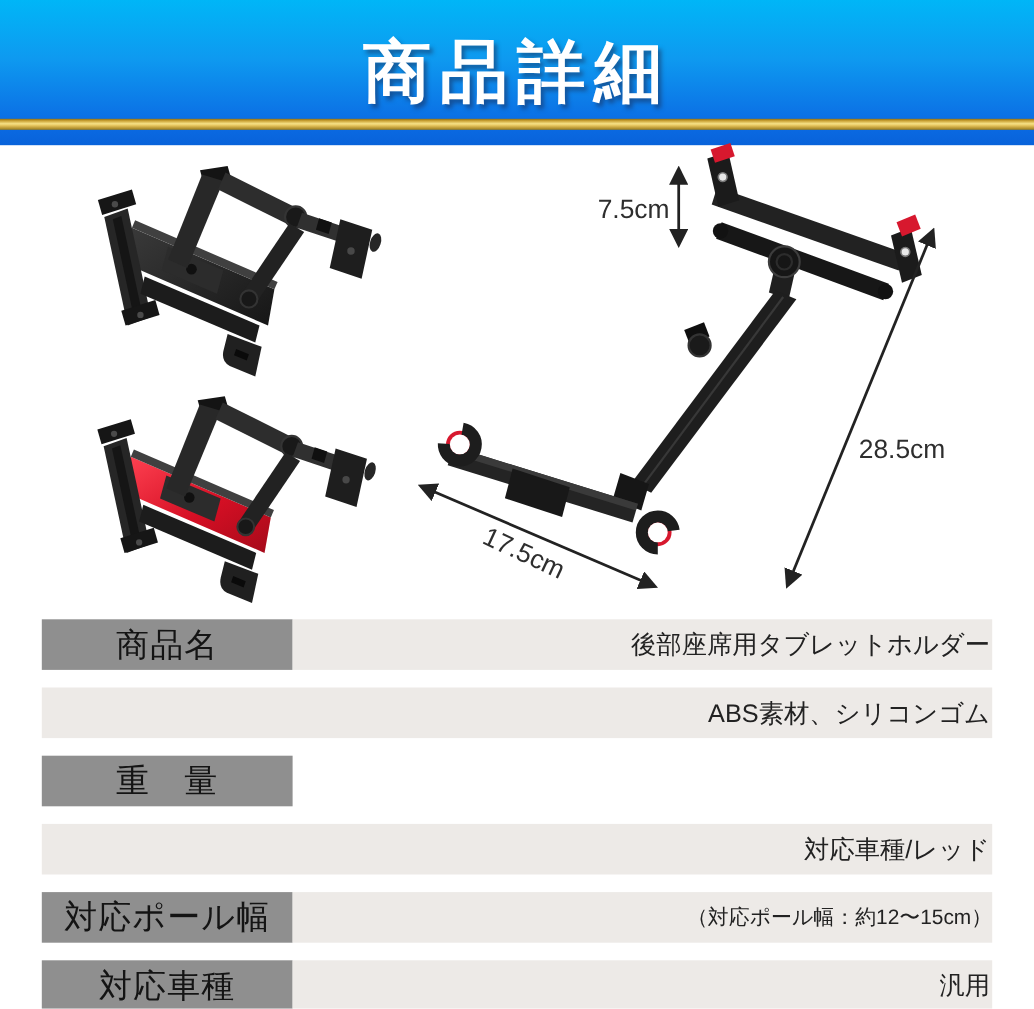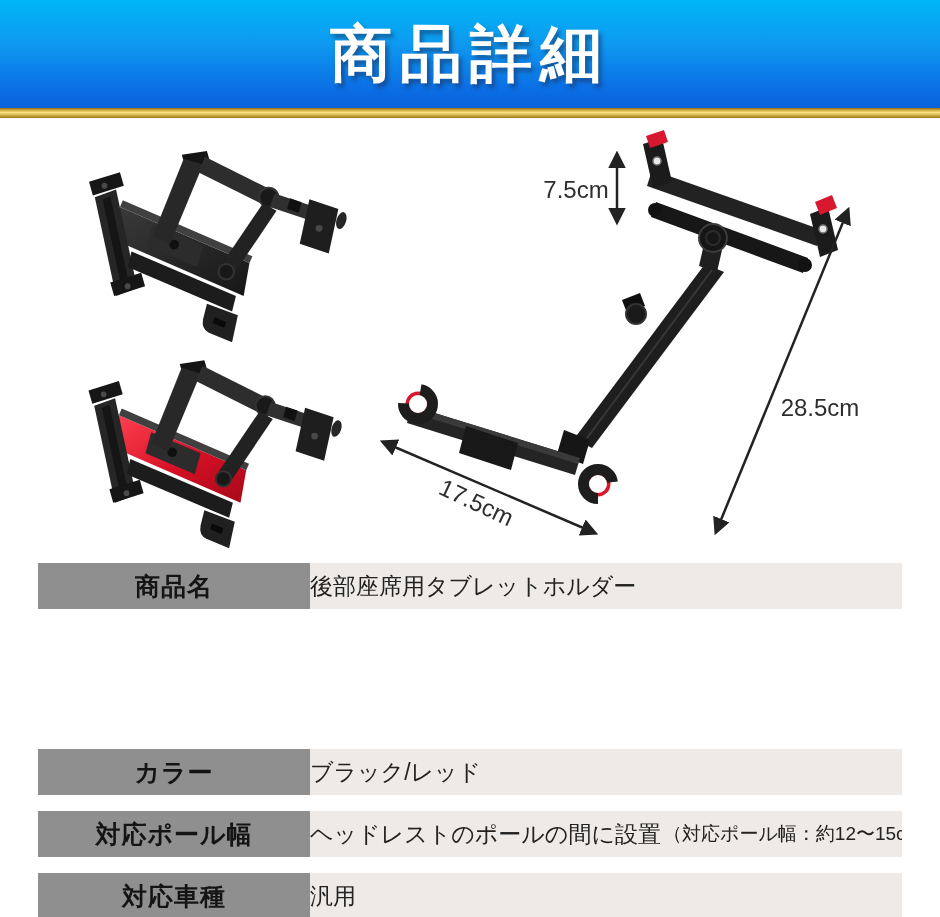--- a/index.html
+++ b/index.html
@@ -1,37 +1,37 @@
 <!DOCTYPE html>
 <html><head>
 <meta charset="utf-8">
 <style>
   html,body{margin:0;padding:0;background:#ffffff;}
   body{font-family:"Liberation Sans","DejaVu Sans",sans-serif;}
   .page{position:relative;width:940px;height:917px;background:#fff;overflow:hidden;}
 
   
-  .banner{position:absolute;left:0;top:0;width:940px;height:108px;
+  .banner{position:absolute;left:0;top:0;width:940px;height:132px;
     background:linear-gradient(180deg,#00b6f7 0%,#0e9af0 40%,#0b6ce4 85%,#0862da 100%);
     display:flex;align-items:center;justify-content:center;}
   .banner-title{color:#ffffff;font-size:62px;font-weight:bold;letter-spacing:8px;
     text-shadow:3px 4px 4px rgba(25,45,90,.55);line-height:1;}
   .gold-line{position:absolute;left:0;top:108px;width:940px;height:10px;
     background:linear-gradient(180deg,#8f6d12 0%,#caa234 18%,#f6e187 45%,#e4c35c 62%,#9a7a1a 100%);}
 
   
   .art{position:absolute;}
 
   
   .spec-table{position:absolute;left:38px;top:563px;width:864px;}
   .spec-row{display:flex;height:46px;margin-bottom:16px;}
-  .spec-label{width:272px;background:#8f8f8f;color:#141414;font-weight:bold;
-    font-size:25px;display:flex;align-items:center;justify-content:center;letter-spacing:1px;}
+  .spec-label{width:228px;background:#8f8f8f;color:#141414;font-weight:normal;
+    font-size:30px;display:flex;align-items:center;justify-content:center;letter-spacing:1px;}
   .spec-value{flex:1;background:#edeae7;color:#222;font-size:23px;
-    display:flex;align-items:center;white-space:nowrap;overflow:hidden;}
+    display:flex;align-items:center;white-space:nowrap;overflow:hidden;justify-content:flex-end;}
   .spec-value .note{font-size:19px;margin-left:2px;}
   .dim-text{fill:#2e2e2e;font-size:24px;font-family:"Liberation Sans","DejaVu Sans",sans-serif;}
 </style>
 </head>
 <body>
 
 <div class="page">
 
   <div class="banner">
     <div class="banner-title">商品詳細</div>
@@ -145,34 +145,37 @@
 
   <div class="spec-table">
     <div class="spec-row">
       <div class="spec-label">商品名</div>
       <div class="spec-value">
           <span>後部座席用タブレットホルダー</span>
           <span class="note"></span>
         </div>
     </div>
     <div class="spec-row">
+      <div class="spec-value">
+          <span>ABS素材、シリコンゴム</span>
+          <span class="note"></span>
+        </div>
     </div>
     <div class="spec-row">
+      <div class="spec-label">重　量</div>
     </div>
     <div class="spec-row">
-      <div class="spec-label">カラー</div>
       <div class="spec-value">
-          <span>ブラック/レッド</span>
+          <span>対応車種/レッド</span>
           <span class="note"></span>
         </div>
     </div>
     <div class="spec-row">
       <div class="spec-label">対応ポール幅</div>
       <div class="spec-value">
-          <span>ヘッドレストのポールの間に設置</span>
           <span class="note">（対応ポール幅：約12〜15cm）</span>
         </div>
     </div>
     <div class="spec-row">
       <div class="spec-label">対応車種</div>
       <div class="spec-value">
           <span>汎用</span>
           <span class="note"></span>
         </div>
     </div>

